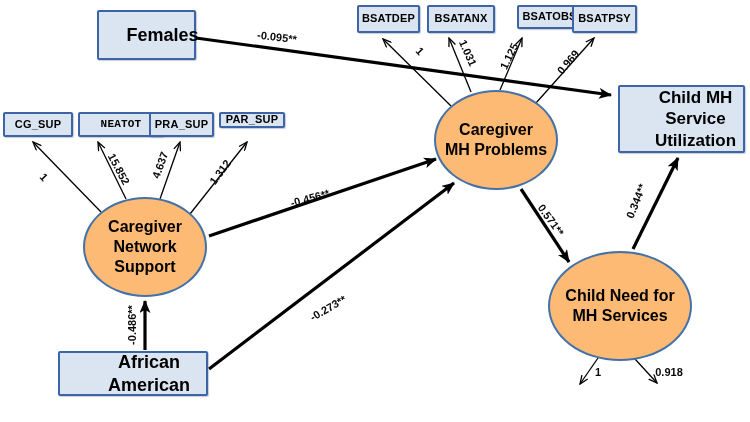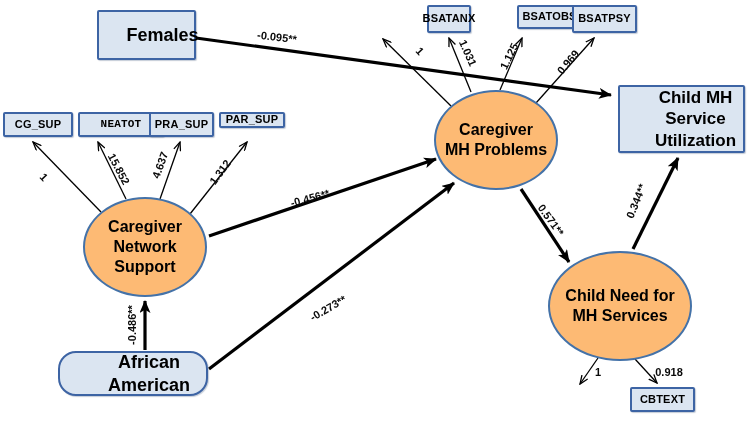--- a/index.html
+++ b/index.html
@@ -57,43 +57,43 @@
       <line x1="196" y1="38" x2="611" y2="95" marker-end="url(#thick)"></line>
       <line x1="209" y1="236" x2="436" y2="159" marker-end="url(#thick)"></line>
       <line x1="145" y1="350" x2="145" y2="301" marker-end="url(#thick)"></line>
       <line x1="209" y1="369" x2="454" y2="183" marker-end="url(#thick)"></line>
       <line x1="521" y1="189" x2="569" y2="262" marker-end="url(#thick)"></line>
       <line x1="633" y1="249" x2="678" y2="158" marker-end="url(#thick)"></line>
     </g>
   </svg>
 
   <div class="node big" style="left:97px; top:10px; width:99px; height:50px;">Females</div>
-  <div class="node big" style="left:58px; top:351px; width:150px; height:45px;border-radius:18px;">African American</div>
+  <div class="node big" style="left:58px; top:351px; width:150px; height:45px;">African American</div>
   <div class="node" style="left:618px; top:85px; width:127px; height:68px; font-size:17px;padding-left:28px;">Child MH
 Service
 Utilization</div>
 
   <div class="node ellipse mid" style="left:83px; top:197px; width:124px; height:100px;">Caregiver
 Network
 Support</div>
   <div class="node ellipse mid" style="left:434px; top:90px; width:124px; height:100px;">Caregiver
 MH Problems</div>
   <div class="node ellipse mid" style="left:548px; top:251px; width:144px; height:110px;">Child Need for
 MH Services</div>
 
-  <div class="node ind" style="left:427px; top:5px; width:44px; height:28px;">BSATANX</div>
+  <div class="node ind" style="left:357px; top:5px; width:63px; height:28px;">BSATDEP</div>
+  <div class="node ind" style="left:427px; top:5px; width:68px; height:28px;">BSATANX</div>
   <div class="node ind" style="left:517px; top:5px; width:65px; height:24px;text-align:center;">BSATOBS</div>
   <div class="node ind" style="left:572px; top:5px; width:65px; height:28px;">BSATPSY</div>
 
   <div class="node ind" style="left:3px; top:112px; width:70px; height:25px;text-align:right;">CG_SUP</div>
   <div class="node ind" style="left:78px; top:112px; width:86px; height:25px;font-family:Liberation Mono, monospace;">NEATOT</div>
   <div class="node ind" style="left:149px; top:112px; width:65px; height:25px;">PRA_SUP</div>
   <div class="node ind" style="left:219px; top:112px; width:66px; height:16px;">PAR_SUP</div>
 
-  <div class="node ind" style="left:630px; top:387px; width:65px; height:25px;">CBTEXT</div>
 
   <div class="coef" style="left:277px; top:37px; transform:translate(-50%,-50%) rotate(7deg);">-0.095**</div>
   <div class="coef" style="left:310px; top:198px; transform:translate(-50%,-50%) rotate(-15deg);">-0.456**</div>
   <div class="coef" style="left:132px; top:325px; transform:translate(-50%,-50%) rotate(-90deg);">-0.486**</div>
   <div class="coef" style="left:328px; top:308px; transform:translate(-50%,-50%) rotate(-30deg);">-0.273**</div>
   <div class="coef" style="left:551px; top:220px; transform:translate(-50%,-50%) rotate(54deg);">0.571**</div>
   <div class="coef" style="left:636px; top:201px; transform:translate(-50%,-50%) rotate(-68deg);">0.344**</div>
 
   <div class="coef" style="left:44px; top:177px; transform:translate(-50%,-50%) rotate(46deg);">1</div>
   <div class="coef" style="left:119px; top:169px; transform:translate(-50%,-50%) rotate(62deg);">15.852</div>

